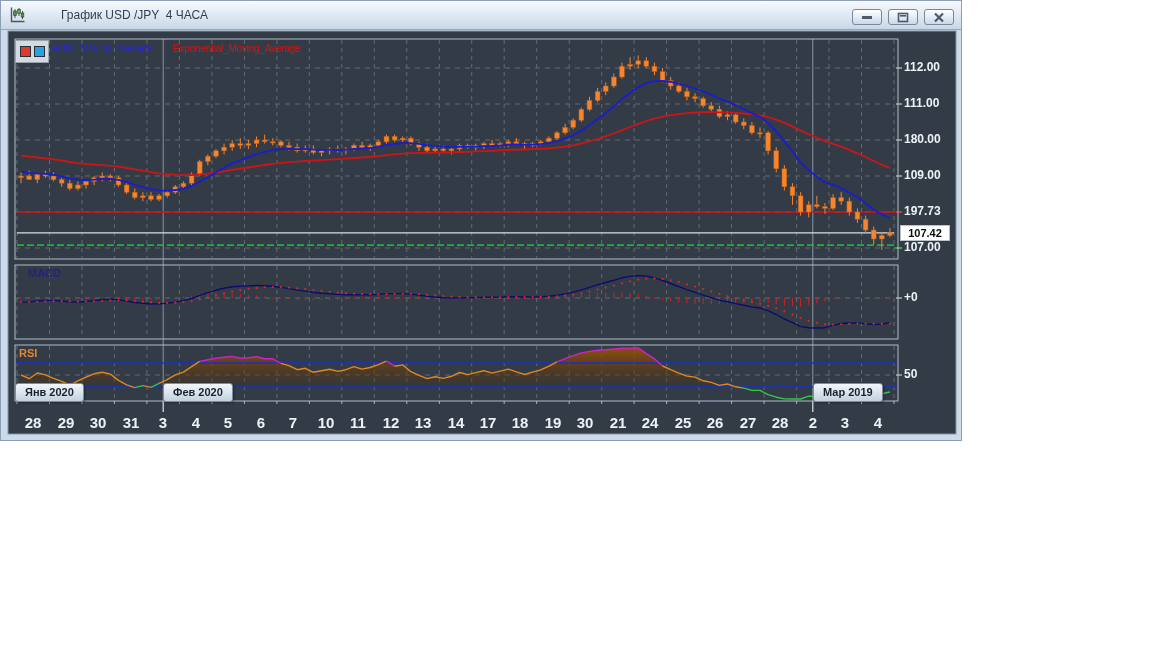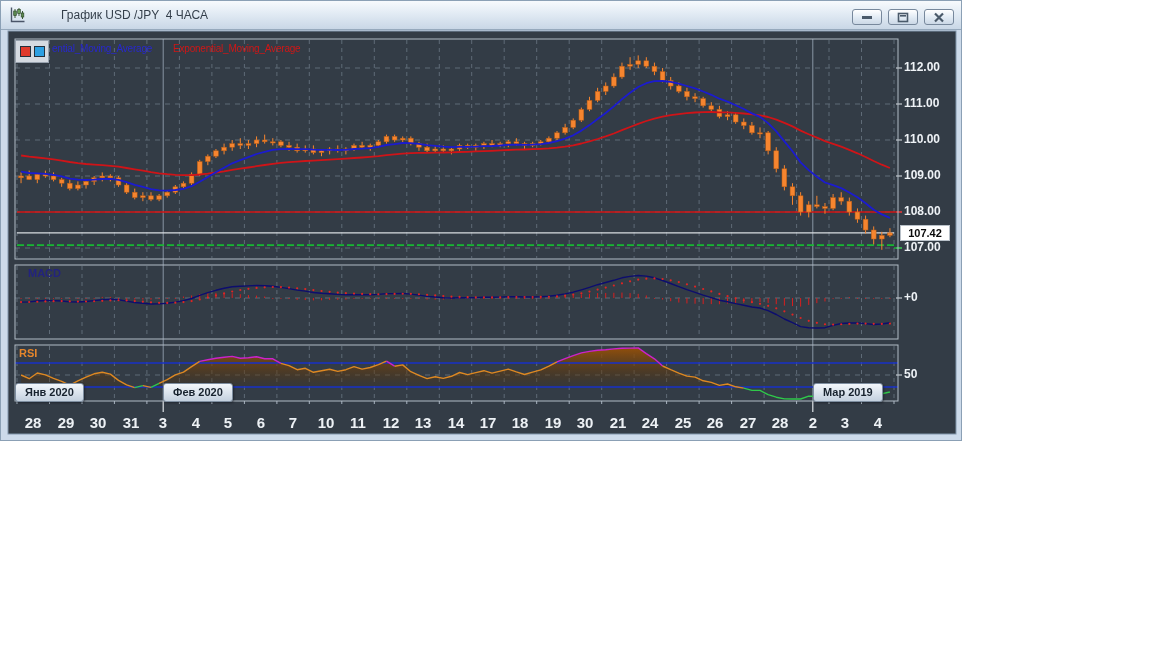--- a/index.html
+++ b/index.html
@@ -668,23 +668,23 @@
     <span class="sq sq-blue"></span>
   </div>
   <span class="ovl leg-txt leg-blue">ential_Moving_Average</span>
   <span class="ovl leg-txt leg-red">Exponential_Moving_Average</span>
 
   <span class="ovl panel-label macd-label">MACD</span>
   <span class="ovl panel-label rsi-label">RSI</span>
 
   <span class="ovl ptick" style="top:59px">112.00</span>
   <span class="ovl ptick" style="top:95px">111.00</span>
-  <span class="ovl ptick" style="top:131px">110.00</span>
+  <span class="ovl ptick" style="top:131px">180.00</span>
   <span class="ovl ptick" style="top:167px">109.00</span>
-  <span class="ovl ptick" style="top:203px">108.00</span>
+  <span class="ovl ptick" style="top:203px">197.73</span>
   <span class="ovl ptick" style="top:239px">107.00</span>
   <span class="ovl pricebox">107.42</span>
   <span class="ovl ptick" style="top:289px">+0</span>
   <span class="ovl ptick" style="top:366px">50</span>
 
   <span class="ovl monthbox" style="left:14px">Янв 2020</span>
   <span class="ovl monthbox" style="left:162px">Фев 2020</span>
   <span class="ovl monthbox" style="left:812px">Мар 2019</span>
 
   <div class="ovl" id="xlabels" style="left:0;top:0;width:962px;height:441px;pointer-events:none;">

